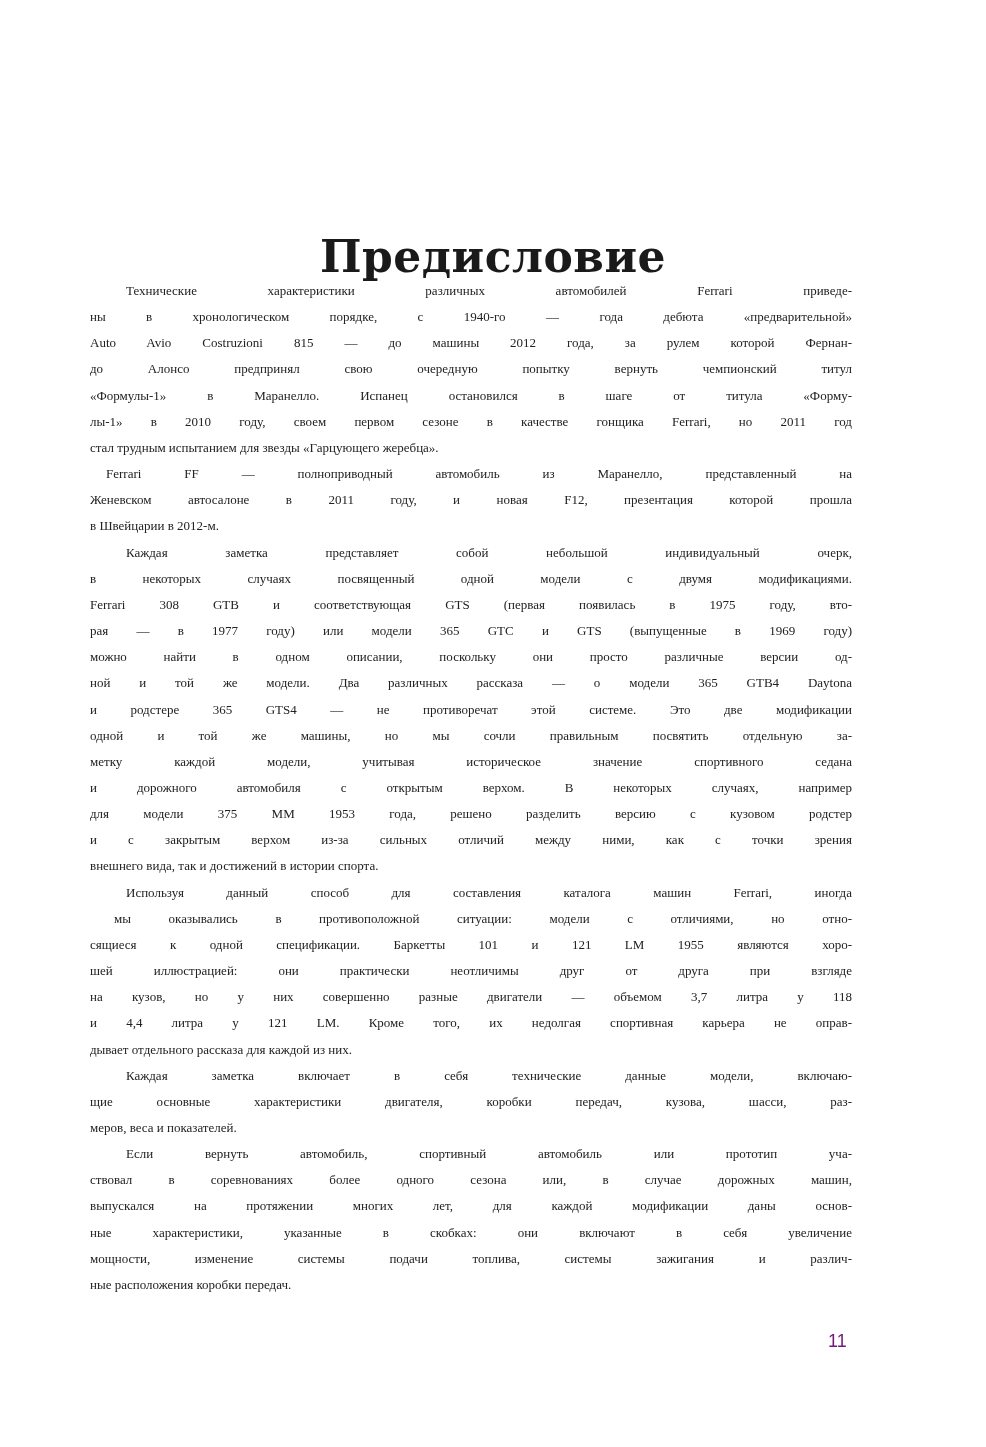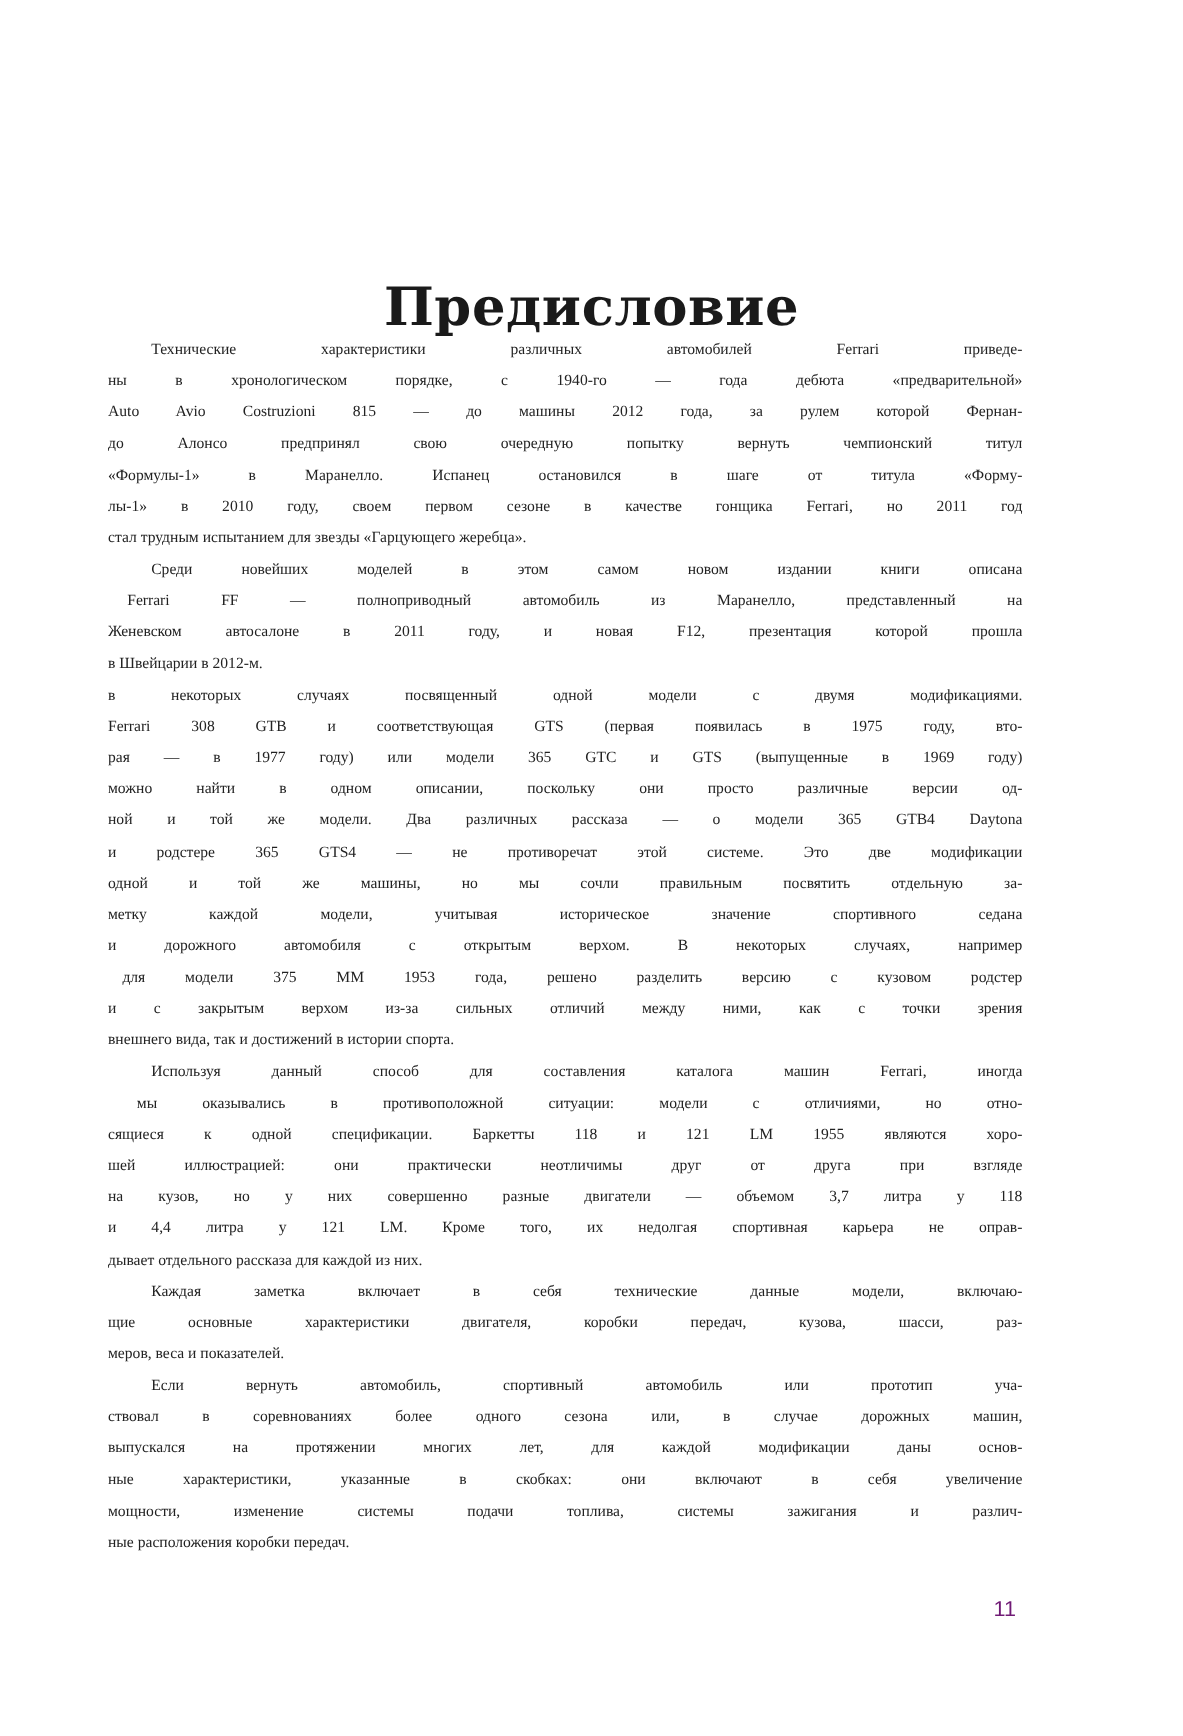--- a/index.html
+++ b/index.html
@@ -37,43 +37,43 @@
       <p>
         <span class="line" style="text-indent: 36px;">Технические характеристики различных автомобилей Ferrari приведе-</span>
         <span class="line" style="text-indent: 0px;">ны в хронологическом порядке, с 1940-го — года дебюта «предварительной»</span>
         <span class="line" style="text-indent: 0px;">Auto Avio Costruzioni 815 — до машины 2012 года, за рулем которой Фернан-</span>
         <span class="line" style="text-indent: 0px;">до Алонсо предпринял свою очередную попытку вернуть чемпионский титул</span>
         <span class="line" style="text-indent: 0px;">«Формулы-1» в Маранелло. Испанец остановился в шаге от титула «Форму-</span>
         <span class="line" style="text-indent: 0px;">лы-1» в 2010 году, своем первом сезоне в качестве гонщика Ferrari, но 2011 год</span>
         <span class="line last" style="text-indent: 0px;">стал трудным испытанием для звезды «Гарцующего жеребца».</span>
       </p>
       <p>
-        <span class="line" style="text-indent: 36px;">Среди новейших моделей в этом самом новом издании книги описана</span>
         <span class="line" style="text-indent: 0px; margin-left: 16px;">Ferrari FF — полноприводный автомобиль из Маранелло, представленный на</span>
         <span class="line" style="text-indent: 0px;">Женевском автосалоне в 2011 году, и новая F12, презентация которой прошла</span>
         <span class="line last" style="text-indent: 0px;">в Швейцарии в 2012-м.</span>
       </p>
       <p>
+        <span class="line" style="text-indent: 36px;">Каждая заметка представляет собой небольшой индивидуальный очерк,</span>
         <span class="line" style="text-indent: 0px;">в некоторых случаях посвященный одной модели с двумя модификациями.</span>
         <span class="line" style="text-indent: 0px;">Ferrari 308 GTB и соответствующая GTS (первая появилась в 1975 году, вто-</span>
         <span class="line" style="text-indent: 0px;">рая — в 1977 году) или модели 365 GTC и GTS (выпущенные в 1969 году)</span>
         <span class="line" style="text-indent: 0px;">можно найти в одном описании, поскольку они просто различные версии од-</span>
         <span class="line" style="text-indent: 0px;">ной и той же модели. Два различных рассказа — о модели 365 GTB4 Daytona</span>
         <span class="line" style="text-indent: 0px;">и родстере 365 GTS4 — не противоречат этой системе. Это две модификации</span>
         <span class="line" style="text-indent: 0px;">одной и той же машины, но мы сочли правильным посвятить отдельную за-</span>
         <span class="line" style="text-indent: 0px;">метку каждой модели, учитывая историческое значение спортивного седана</span>
         <span class="line" style="text-indent: 0px;">и дорожного автомобиля с открытым верхом. В некоторых случаях, например</span>
-        <span class="line" style="text-indent: 0px; margin-left: 12px;">для модели 375 MM 1953 года, решено разделить версию с кузовом родстер</span>
+        <span class="line" style="text-indent: 0px;">для модели 375 MM 1953 года, решено разделить версию с кузовом родстер</span>
         <span class="line" style="text-indent: 0px;">и с закрытым верхом из-за сильных отличий между ними, как с точки зрения</span>
         <span class="line last" style="text-indent: 0px;">внешнего вида, так и достижений в истории спорта.</span>
       </p>
       <p>
         <span class="line" style="text-indent: 36px;">Используя данный способ для составления каталога машин Ferrari, иногда</span>
         <span class="line" style="text-indent: 0px; margin-left: 24px;">мы оказывались в противоположной ситуации: модели с отличиями, но отно-</span>
-        <span class="line" style="text-indent: 0px;">сящиеся к одной спецификации. Баркетты 118 и 121 LM 1955 являются хоро-</span>
+        <span class="line" style="text-indent: 0px;">сящиеся к одной спецификации. Баркетты 101 и 121 LM 1955 являются хоро-</span>
         <span class="line" style="text-indent: 0px;">шей иллюстрацией: они практически неотличимы друг от друга при взгляде</span>
         <span class="line" style="text-indent: 0px;">на кузов, но у них совершенно разные двигатели — объемом 3,7 литра у 118</span>
         <span class="line" style="text-indent: 0px;">и 4,4 литра у 121 LM. Кроме того, их недолгая спортивная карьера не оправ-</span>
         <span class="line last" style="text-indent: 0px;">дывает отдельного рассказа для каждой из них.</span>
       </p>
       <p>
         <span class="line" style="text-indent: 36px;">Каждая заметка включает в себя технические данные модели, включаю-</span>
         <span class="line" style="text-indent: 0px;">щие основные характеристики двигателя, коробки передач, кузова, шасси, раз-</span>
         <span class="line last" style="text-indent: 0px;">меров, веса и показателей.</span>
       </p>

